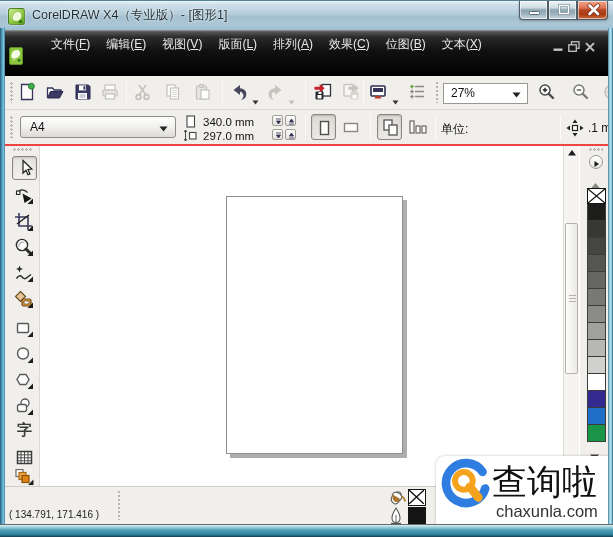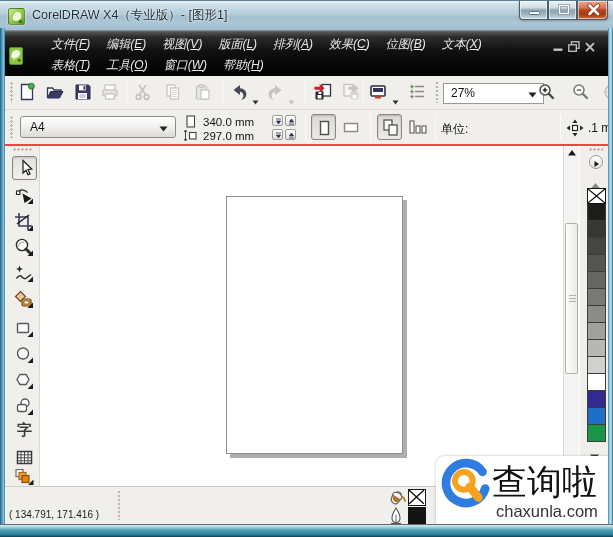--- a/index.html
+++ b/index.html
@@ -32,21 +32,21 @@
   .capbtn.last  { border-radius:0 0 4px 0; width:31px; }
   .capbtn.gray { background:linear-gradient(180deg,#eef4f7 0%,#cedce3 38%,#8da5b1 50%,#9cb2be 72%,#cadbe2 100%); }
   .capbtn.red  { background:linear-gradient(180deg,#f2a78e 0%,#dd7352 38%,#b64424 50%,#aa3d10 75%,#cc6a42 100%); }
   .capbtn .inner-hl { position:absolute; inset:0; border:1px solid rgba(255,255,255,.55); border-radius:inherit; pointer-events:none; }
   #caption-buttons { filter:drop-shadow(0 1px 1px rgba(0,0,0,.25)); }
 
   
   #menubar { left:5px; right:5px; top:30px; height:46px;
     background:linear-gradient(180deg,#9a9a9a 0%,#555 4%,#2a2a2a 16%,#111 45%,#000 100%);
     color:#e9e9e9; }
-  .menurow { position:absolute; left:38px; right:110px; height:23px; display:flex;font-style:italic; }
+  .menurow { position:absolute; left:38px; right:110px; height:23px; display:flex; }
   #menurow1 { top:3px; }
   #menurow2 { top:24px; }
   .menu-item { font-size:12px; line-height:23px; padding:0 8px; white-space:nowrap; }
   #mdi-doc-icon { left:4px; top:17px; width:13px; height:17px; }
   #mdi-buttons { right:12px; top:9px; display:flex; gap:4px; }
   .mdibtn { width:12px; height:12px; position:relative; }
 
   
   .bar { left:5px; right:5px; background:#f1efec; }
   #toolbar { top:76px; height:34px; border-bottom:1px solid #dcd9d4; }
@@ -54,21 +54,21 @@
   .grip { position:absolute; left:5px; top:6px; bottom:6px; width:3px;
     background-image:radial-gradient(circle at 1.5px 1.5px, #b9b6b0 1px, transparent 1.2px);
     background-size:3px 4px; }
   .tbtn { position:absolute; width:20px; height:20px; top:6px; }
   .tsep { position:absolute; top:5px; width:1px; height:23px; background:#d9d6d0; border-right:1px solid #fbfaf9; }
   .tcaret { position:absolute; top:15px; width:7px; height:5px; }
   .dotsep { position:absolute; top:6px; width:2px; height:21px;
     background-image:radial-gradient(circle at 1px 1px,#b5b2ac 0.8px,transparent 1px);
     background-size:2px 4px; }
 
-  #zoom-combo { position:absolute; left:438px; top:7px; width:101px; height:21px; background:#fff;
+  #zoom-combo { position:absolute; left:438px; top:7px; width:85px; height:21px; background:#fff;
     border:1px solid #9b9891; font-size:12px; color:#111; line-height:19px; padding-left:7px; }
   #zoom-combo .caret { position:absolute; right:6px; top:8px; line-height:0; }
 
   
   .combo { position:absolute; height:22px; border:1px solid #8f8d88; border-radius:3px;
     background:linear-gradient(180deg,#ffffff,#efeeec 55%,#dddbd7); font-size:12px; color:#111; }
   .combo .lbl { position:absolute; left:9px; top:3px; }
   .combo .caret { position:absolute; right:7px; top:9px; line-height:0; }
   .pfield { position:absolute; font-size:11.5px; color:#141414; white-space:nowrap; }
   .spin { position:absolute; width:11px; height:11px; border:1px solid #a09d97; border-radius:2px;
@@ -193,26 +193,20 @@
   </div>
   <div id="menurow1" class="menurow">
     <span class="menu-item">文件(<u>F</u>)</span>
     <span class="menu-item">编辑(<u>E</u>)</span>
     <span class="menu-item">视图(<u>V</u>)</span>
     <span class="menu-item">版面(<u>L</u>)</span>
     <span class="menu-item">排列(<u>A</u>)</span>
     <span class="menu-item">效果(<u>C</u>)</span>
     <span class="menu-item">位图(<u>B</u>)</span>
     <span class="menu-item">文本(<u>X</u>)</span>
-  </div>
-  <div id="menurow2" class="menurow">
-    <span class="menu-item">表格(<u>T</u>)</span>
-    <span class="menu-item">工具(<u>O</u>)</span>
-    <span class="menu-item">窗口(<u>W</u>)</span>
-    <span class="menu-item">帮助(<u>H</u>)</span>
   </div>
   <div id="mdi-buttons" class="abs">
     <div class="mdibtn">
       <svg width="12" height="12" viewBox="0 0 12 12">
           <rect x="1.5" y="7.5" width="9" height="2.4" fill="#c4c4c4"></rect>
         </svg>
     </div>
     <div class="mdibtn">
       <svg width="12" height="12" viewBox="0 0 12 12">
           <rect x="3.5" y="0.8" width="7.5" height="6.5" fill="none" stroke="#c4c4c4" stroke-width="1.3"></rect>

